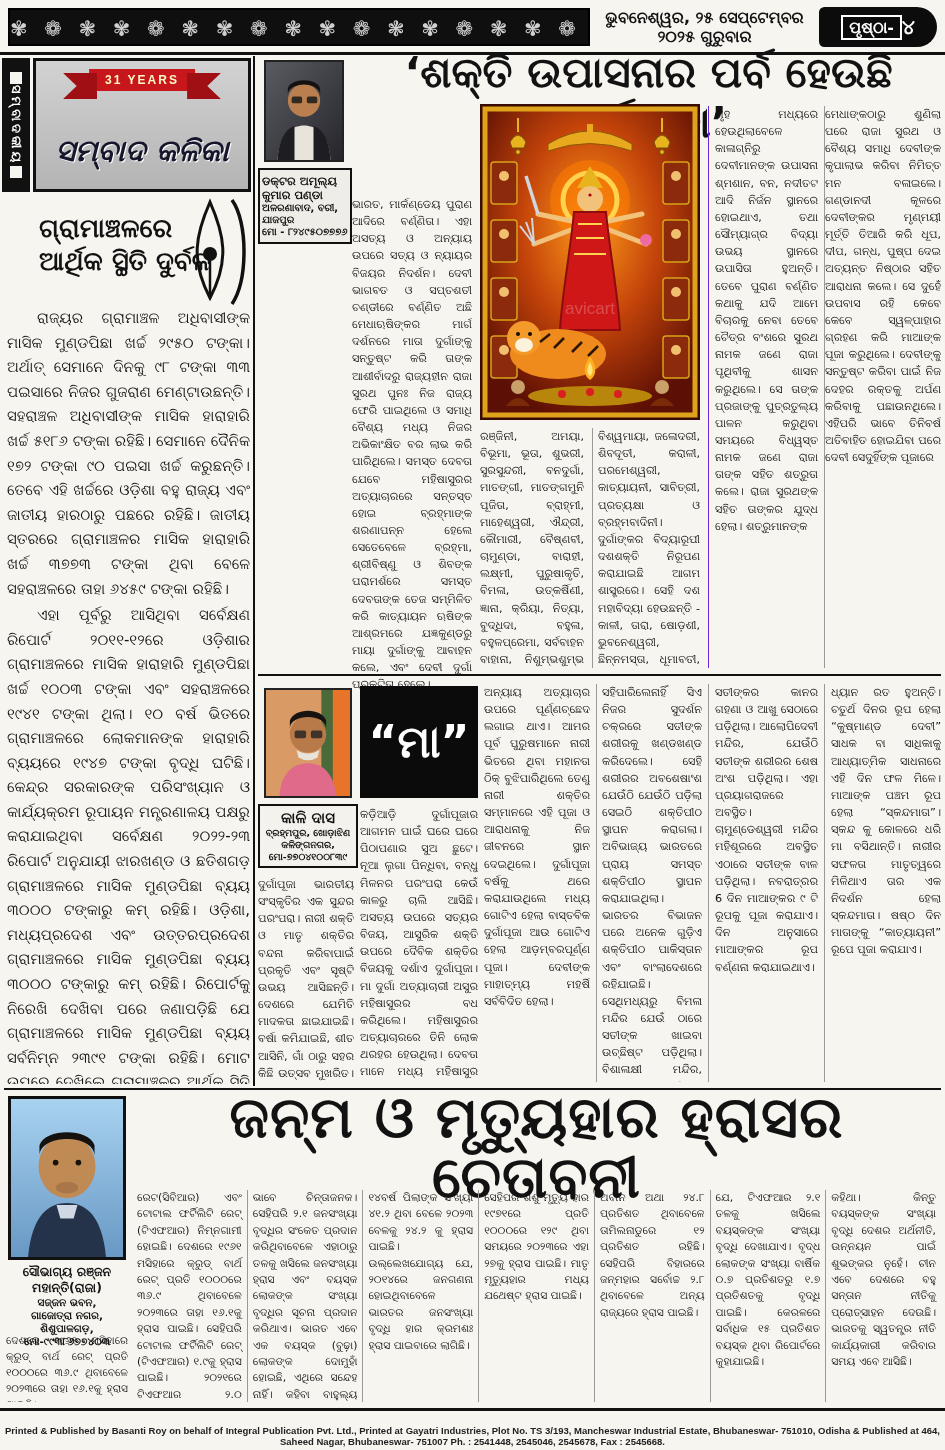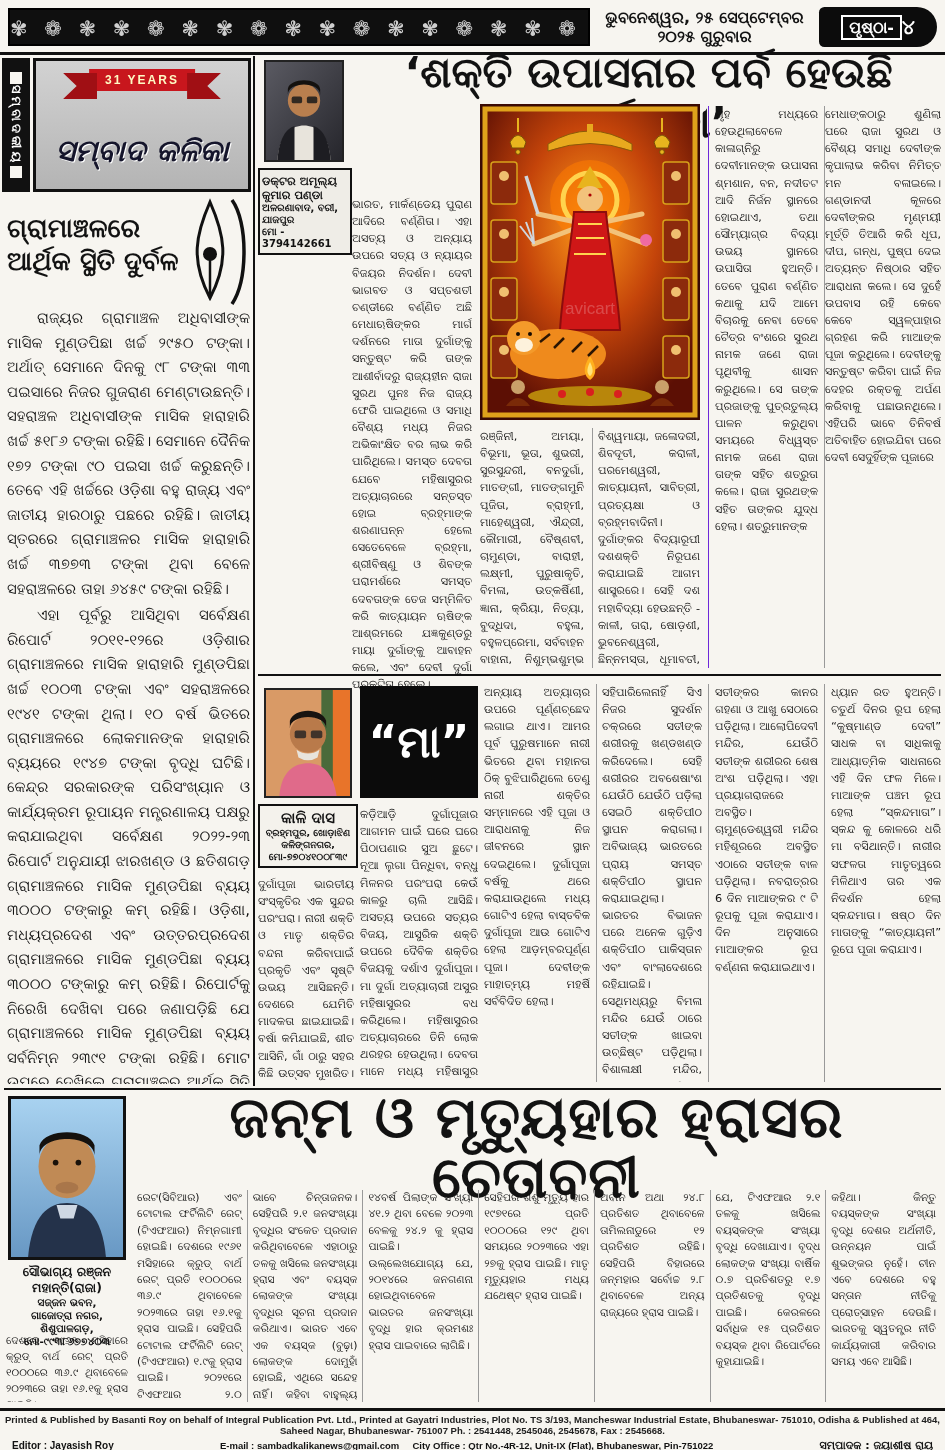--- a/index.html
+++ b/index.html
@@ -39,21 +39,21 @@
   .ribbon::before, .ribbon::after { content:""; position:absolute; top:4px; width:34px; height:26px;
             background:#a00f14; z-index:-1; }
   .ribbon::before { left:-26px; clip-path:polygon(0 0,100% 0,100% 100%,0 100%,40% 50%); }
   .ribbon::after  { right:-26px; clip-path:polygon(0 0,100% 0,60% 50%,100% 100%,0 100%); }
   .logo-text { position:absolute; bottom:20px; width:100%; text-align:center;
                font:italic 700 30px "DejaVu Serif", serif; color:#15152b;
                text-shadow:1px 1px 0 #fff; }
 
   
   .editorial { position:absolute; left:7px; top:198px; width:243px; height:886px; overflow:hidden; }
-  .ed-head-wrap { position:relative; height:108px; }
+  .ed-head-wrap { position:relative; height:108px;margin-left:32px; }
   .ed-headline { position:absolute; left:0; top:14px; width:178px;
                  font-weight:700; font-size:26px; line-height:1.25; }
   .pen-nib { position:absolute; right:-2px; top:0; }
   .ed-body p { font-size:15px; line-height:1.64; text-align:justify;
                text-indent:30px; margin-bottom:2px; }
   .v-rule-main { position:absolute; left:253px; top:56px; width:2px; height:1030px; background:#111; }
 
   
   .coltext { font-size:11.3px; line-height:1.52; text-align:justify; overflow:hidden; }
 
@@ -108,21 +108,21 @@
   .b-text0 { position:absolute; left:2px; top:240px; width:122px; height:70px; font-size:10.6px; }
   .b-head { position:absolute; left:128px; top:-4px; width:809px; text-align:center;
             font-weight:700; font-size:57px; line-height:1.05; letter-spacing:1px; }
   .b-cols { position:absolute; left:128px; top:98px; width:809px; height:212px; display:flex; }
   .b-cols .bc { flex:1; padding:0 5px; overflow:hidden; font-size:10.8px; }
   .b-cols .bc + .bc { border-left:1px solid #999; }
 
   
   .footer { position:absolute; left:0; top:1408px; width:945px; height:42px;
             border-top:3px solid #111; font-family:"Liberation Sans", sans-serif; }
-  .f-line1 { text-align:center; font-size:9.5px; font-weight:bold; margin-top:3px; color:#222; }
+  .f-line1 { text-align:center; font-size:9.5px; font-weight:bold; margin-top:14px; color:#222; }
   .f-line2 { display:flex; align-items:center; margin-top:3px; padding:0 12px; gap:18px; }
   .f-ed { font-size:10px; font-weight:bold; }
   .f-mid { flex:1; text-align:center; font-size:9.5px; font-weight:bold; }
   .f-od { font-size:11px; font-weight:bold; font-family:"DejaVu Sans", sans-serif; }
 </style>
 </head>
 <body>
 
 <div class="page">
 
@@ -173,21 +173,21 @@
       <path d="M12,102 C14,76 24,68 30,67 L30,102 Z" fill="#1d1d22"></path>
       <path d="M68,102 C66,76 56,68 50,67 L50,102 Z" fill="#1d1d22"></path>
       <circle cx="40" cy="40" r="17" fill="#b97f4e"></circle>
       <path d="M23,34 C23,20 57,20 57,34 L57,28 C55,16 25,16 23,28 Z" fill="#14110e"></path>
       <rect x="27" y="36" width="11" height="7" rx="2" fill="#1a1a1a" opacity="0.85"></rect>
       <rect x="43" y="36" width="11" height="7" rx="2" fill="#1a1a1a" opacity="0.85"></rect>
     </svg>
     <div class="m-byline">
       <div class="nm">ଡକ୍ଟର ଅମୂଲ୍ୟ କୁମାର ପଣ୍ଡା</div>
       <div class="ad">ଅଳରଣାବାଦ, ବରୀ, ଯାଜପୁର</div>
-      <div class="ph">ମୋ - 3794142661</div>
+      <div class="ph">ମୋ - ୮୨୪୯୫୦୭୭୭୬</div>
     </div>
     <div class="m-head">‘ଶକ୍ତି ଉପାସନାର ପର୍ବ ହେଉଛି ଦୁର୍ଗାପୂଜା’</div>
 
     <div class="m-col1 coltext">ଭାରତ, ମାର୍କଣ୍ଡେୟ ପୁରାଣ ଆଦିରେ ବର୍ଣ୍ଣିତା। ଏହା ଅସତ୍ୟ ଓ ଅନ୍ୟାୟ ଉପରେ ସତ୍ୟ ଓ ନ୍ୟାୟର ବିଜୟର ନିଦର୍ଶନ। ଦେବୀ ଭାଗବତ ଓ ସପ୍ତଶତୀ ଚଣ୍ଡୀରେ ବର୍ଣ୍ଣିତ ଅଛି ମେଧାଋଷିଙ୍କର ମାର୍ଗ ଦର୍ଶନରେ ମାତା ଦୁର୍ଗାଙ୍କୁ ସନ୍ତୁଷ୍ଟ କରି ତାଙ୍କ ଆଶୀର୍ବାଦରୁ ରାଜ୍ୟହୀନ ରାଜା ସୁରଥ ପୁନଃ ନିଜ ରାଜ୍ୟ ଫେରି ପାଇଥିଲେ ଓ ସମାଧି ବୈଶ୍ୟ ମଧ୍ୟ ନିଜର ଅଭିକାଂକ୍ଷିତ ବର ଲାଭ କରି ପାରିଥିଲେ। ସମସ୍ତ ଦେବତା ଯେବେ ମହିଷାସୁରର ଅତ୍ୟାଚାରରେ ସନ୍ତସ୍ତ ହୋଇ ବ୍ରହ୍ମାଙ୍କ ଶରଣାପନ୍ନ ହେଲେ ସେତେବେଳେ ବ୍ରହ୍ମା, ଶ୍ରୀବିଷ୍ଣୁ ଓ ଶିବଙ୍କ ପରାମର୍ଶରେ ସମସ୍ତ ଦେବତାଙ୍କ ତେଜ ସମ୍ମିଳିତ କରି କାତ୍ୟାୟନ ଋଷିଙ୍କ ଆଶ୍ରମରେ ଯଜ୍ଞକୁଣ୍ଡରୁ ମାୟା ଦୁର୍ଗାଙ୍କୁ ଆବାହନ କଲେ, ଏବଂ ଦେବୀ ଦୁର୍ଗା ପ୍ରକଟିତା ହେଲେ।</div>
 
     <svg class="durga-frame" width="220" height="316" viewBox="0 0 220 316">
       <defs>
         <radialGradient id="dglow" cx="0.5" cy="0.38" r="0.65">
           <stop offset="0" stop-color="#ff9c1a"></stop>
             <stop offset="0.5" stop-color="#c4440a"></stop>

